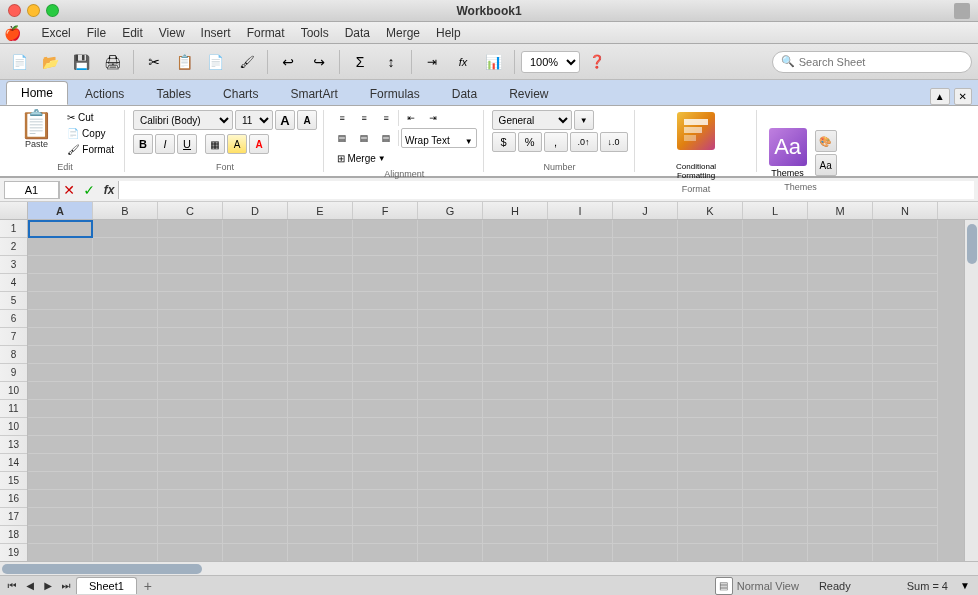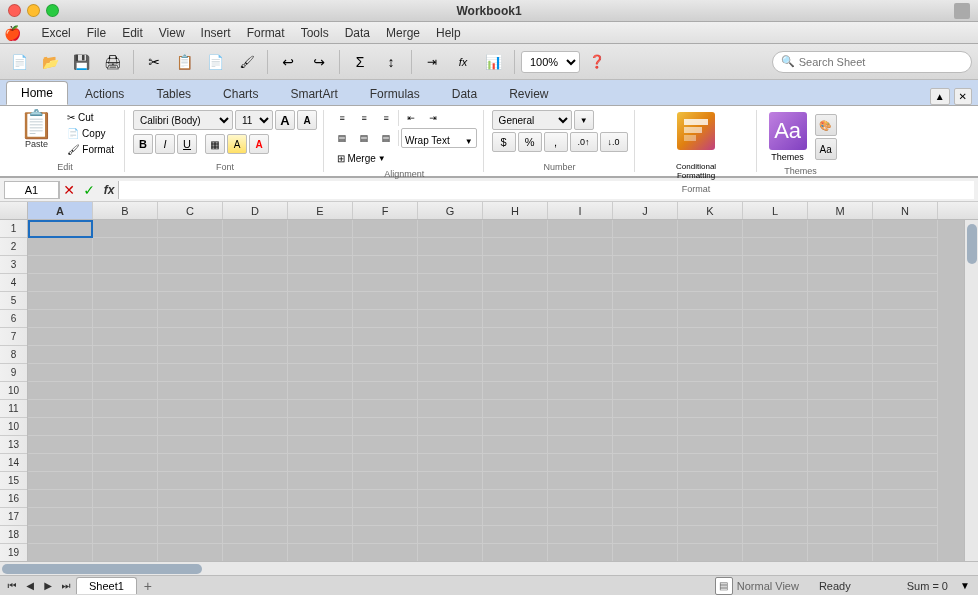--- a/index.html
+++ b/index.html
@@ -29,21 +29,21 @@
 
     
     .ribbon-tabs { background: #c8d8f0; display: flex; align-items: flex-end; padding: 0 6px; height: 26px; border-bottom: 1px solid #aaa; }
     .ribbon-tab { padding: 4px 14px; font-size: 12px; cursor: pointer; border-radius: 4px 4px 0 0; border: 1px solid transparent; border-bottom: none; margin-right: 2px; color: #333; }
     .ribbon-tab.active { background: white; border-color: #aaa; border-bottom: 1px solid white; color: #000; font-weight: 500; }
     .ribbon-collapse { margin-left: auto; display: flex; gap: 4px; align-items: center; }
 
     
     .ribbon { background: white; border-bottom: 2px solid #aaa; padding: 4px 6px; display: flex; gap: 2px; align-items: stretch; height: 72px; }
     .ribbon-group { display: flex; flex-direction: column; align-items: center; border-right: 1px solid #ddd; padding: 0 6px; position: relative; min-width: 40px; }
-    .ribbon-group:last-child { border-right: none; }
+    .ribbon-group:last-child { border-right: none; margin-top: 16px; }
     .ribbon-group-content { display: flex; align-items: flex-start; gap: 2px; flex: 1; }
     .ribbon-group-label { font-size: 9px; color: #666; margin-top: 2px; text-align: center; }
     .ribbon-btn { display: flex; flex-direction: column; align-items: center; justify-content: center; padding: 2px 4px; cursor: pointer; border-radius: 3px; border: 1px solid transparent; min-width: 30px; font-size: 9px; color: #333; }
     .ribbon-btn-sm { display: flex; align-items: center; gap: 3px; padding: 1px 3px; cursor: pointer; border-radius: 2px; border: 1px solid transparent; font-size: 10px; white-space: nowrap; }
 
     
     .font-row { display: flex; align-items: center; gap: 2px; margin-bottom: 2px; }
     .font-select { height: 20px; font-size: 10px; border: 1px solid #bbb; border-radius: 2px; padding: 0 2px; width: 100px; }
     .font-size-select { height: 20px; font-size: 10px; border: 1px solid #bbb; border-radius: 2px; padding: 0 2px; width: 38px; }
     .btn-small { width: 20px; height: 20px; display: flex; align-items: center; justify-content: center; border: 1px solid #bbb; border-radius: 2px; cursor: pointer; font-size: 11px; background: linear-gradient(to bottom, #f8f8f8, #e8e8e8); }
@@ -696,16 +696,16 @@
   <div class="sheet-add">+</div>
 
   <div style="margin-left:auto; display:flex; align-items:center; gap:8px;">
     <div style="display:flex; align-items:center; gap:4px; font-size:11px; color:#666;">
       <div class="view-btn" style="border:1px solid #888; background:white;">▤</div>
       <span>Normal View</span>
     </div>
     <div style="width:4px;"></div>
     <span style="font-size:11px; color:#333;">Ready</span>
     <div style="flex:1; min-width:40px;"></div>
-    <span style="font-size:11px; color:#333;">Sum = 0</span>
+    <span style="font-size:11px; color:#333;">Sum = 4</span>
     <div style="width:18px; height:18px; font-size:10px; display:flex; align-items:center; justify-content:center; cursor:pointer;">▼</div>
   </div>
 </div>
 
 </body></html>

